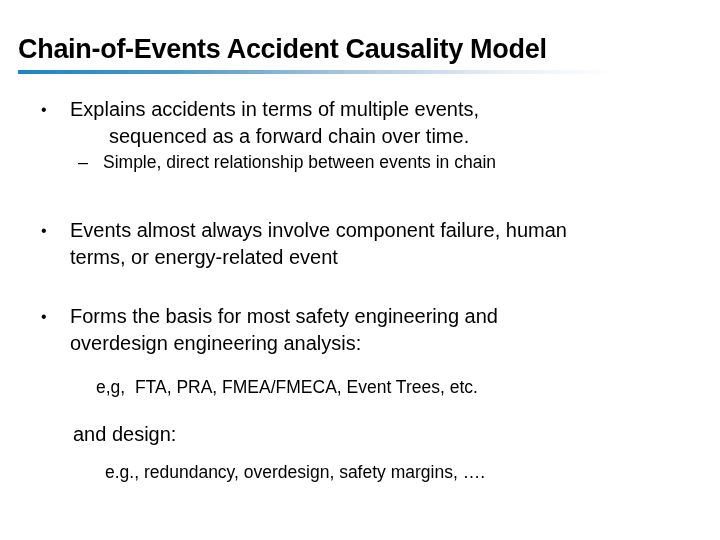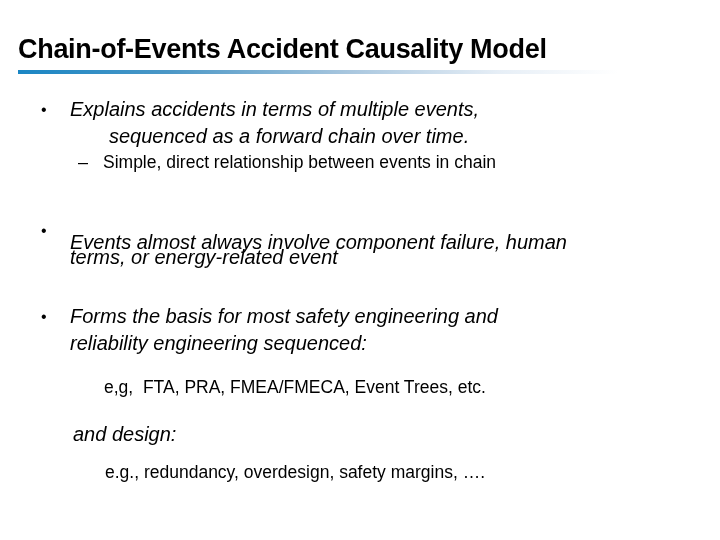--- a/index.html
+++ b/index.html
@@ -4,21 +4,21 @@
   <style>
     html, body { margin: 0; padding: 0; background: #ffffff; }
     body { width: 720px; height: 540px; position: relative; overflow: hidden;
            font-family: "Liberation Sans", sans-serif; color: #000; }
     .slide { position: absolute; left: 0; top: 0; width: 720px; height: 540px; background: #fff; }
     .title { position: absolute; left: 18px; top: 33px; font-size: 27px; font-weight: bold;
              letter-spacing: -0.3px; white-space: nowrap; line-height: 32px; }
     .title-rule { position: absolute; left: 18px; top: 70px; width: 600px; height: 4px;
                   background: linear-gradient(to right, #1a86c4 0%, #4b97c6 25%, #a8c6de 55%, #e6eef6 80%, #ffffff 100%); }
     .line { position: absolute; white-space: nowrap; }
-    .l1 { font-size: 20px; line-height: 27px; font-style: italic; }
+    .l1 { font-size: 20px; line-height: 27px; }
     .l2 { font-size: 17.5px; line-height: 22px; }
     .bullet { position: absolute; font-size: 16px; line-height: 27px; }
     .dash { position: absolute; font-size: 18px; line-height: 22px; }
   </style>
 </head>
 <body>
 
 <div class="slide">
 
   <div class="title">Chain-of-Events Accident Causality Model</div>
@@ -29,27 +29,27 @@
     <div class="line l1" style="left:70px; top:96px;">Explains accidents in terms of multiple events,</div>
     <div class="line l1" style="left:70px; top:123px;margin-left:39px;">sequenced as a forward chain over time.</div>
     <div>
       <span class="dash" style="left:78px; top:151px;">–</span>
       <div class="line l2" style="left:103px; top:151px;text-align:center;">Simple, direct relationship between events in chain</div>
     </div>
   </div>
 
   <div>
     <span class="bullet" style="left:41px; top:217px;">•</span>
-    <div class="line l1" style="left:70px; top:229px;">Events almost always involve component failure, human</div>
+    <div class="line l1" style="left:70px; top:217px;">Events almost always involve component failure, human</div>
     <div class="line l1" style="left:70px; top:244px;">terms, or energy-related event</div>
   </div>
 
   <div>
     <span class="bullet" style="left:41px; top:303px;">•</span>
     <div class="line l1" style="left:70px; top:303px;">Forms the basis for most safety engineering and</div>
-    <div class="line l1" style="left:70px; top:330px;">reliability engineering sequenced:</div>
-    <div class="line l2" style="left:104px; top:376px; white-space:pre;">e,g,  FTA, PRA, FMEA/FMECA, Event Trees, etc.</div>
+    <div class="line l1" style="left:70px; top:330px;">overdesign engineering analysis:</div>
+    <div class="line l2" style="left:96px; top:376px; white-space:pre;">e,g,  FTA, PRA, FMEA/FMECA, Event Trees, etc.</div>
   </div>
 
   <div class="line l1" style="left:73px; top:421px;">and design:</div>
   <div class="line l2" style="left:105px; top:461px;">e.g., redundancy, overdesign, safety margins, ….</div>
 
 </div>
 
 </body></html>

